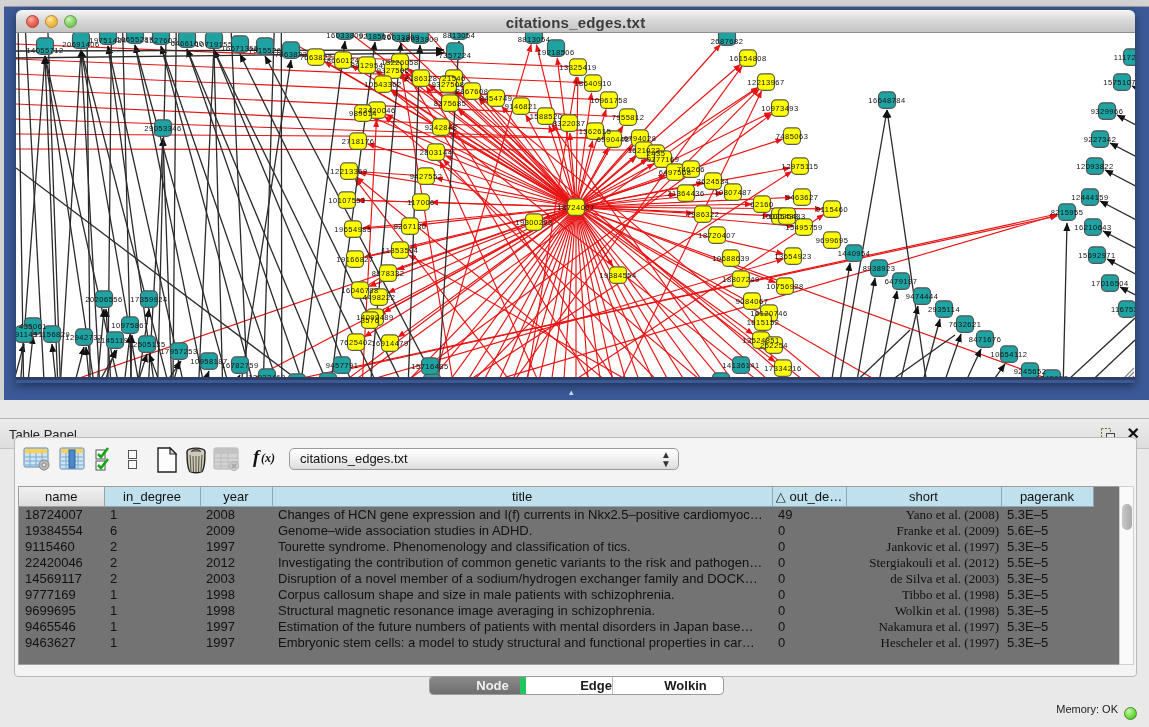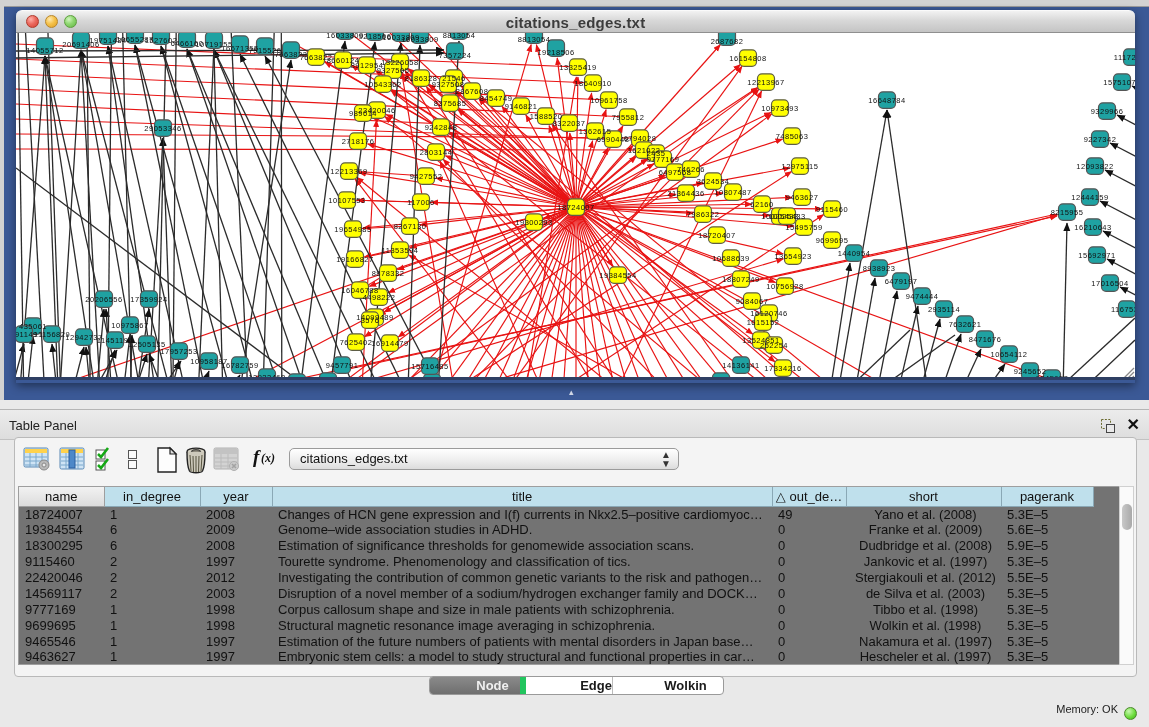--- a/index.html
+++ b/index.html
@@ -17,21 +17,21 @@
 #titlebar .title { position:absolute; left:0; right:0; top:3px; text-align:center;
   font-size:15px; font-weight:bold; color:#3c3c3c; letter-spacing:0.2px;}
 .tl { position:absolute; top:4px; width:13px; height:13px; border-radius:50%; }
 .tl.r { left:10px; background:radial-gradient(circle at 35% 30%, #ffb0a8, #ec6b60 45%, #d3402f); border:1px solid #b03a2c;}
 .tl.y { left:29px; background:radial-gradient(circle at 35% 30%, #ffe9b0, #f5c24b 45%, #dfa024); border:1px solid #b8862a;}
 .tl.g { left:48px; background:radial-gradient(circle at 35% 30%, #d2f5c0, #8ed770 45%, #62b544); border:1px solid #5d9e3e;}
 #gcontent { position:absolute; left:0; top:23px; width:1119px; height:347px;
   background:#fff; overflow:hidden; border-bottom:3px solid #2e3f63;}
 
 #tpanel { position:absolute; left:0; top:400px; width:1149px; height:327px; background:#e9e9e9; }
-#tphead { position:absolute; left:0; top:9px; width:100%; height:31px;
+#tphead { position:absolute; left:0; top:18px; width:100%; height:31px;
   background:linear-gradient(#ececec,#dddddd); border-top:1px solid #b5b5b5; border-bottom:1px solid #c2c2c2;}
 #tphead .lbl { position:absolute; left:9px; top:8px; font-size:13px; color:#222; }
 #grip { position:absolute; left:569px; top:387px; color:#cfd6e4; font-size:9px; }
 #tpclose { position:absolute; right:9px; top:8px; font-size:16px; font-weight:bold; color:#111; line-height:14px;}
 #tpfloat { position:absolute; right:34px; top:9px; }
 #inset { position:absolute; left:14px; top:37px; width:1123px; height:240px;
   background:#f4f4f4; border:1px solid #b9b9b9; border-radius:4px; }
 #toolbar { position:absolute; left:4px; top:8px; height:30px; width:1100px; }
 .tbi { position:absolute; top:0; }
 #combo { position:absolute; left:270px; top:2px; width:390px; height:22px;
@@ -45,21 +45,21 @@
   background:#bfe0ec; border-right:1px solid #8aa8b5; border-bottom:1px solid #8aa8b5; overflow:hidden; white-space:nowrap;}
 table.data th.c-name { background:linear-gradient(#f2f2f2,#dcdcdc); border-right:1px solid #9e9e9e; border-bottom:1px solid #9e9e9e;}
 table.data td { height:15.9px; padding:0 2px 0 6px; overflow:hidden; white-space:nowrap; }
 .c-name { width:85px; }
 .c-deg { width:96px; }
 .c-year { width:72px; }
 .c-title { width:500px; }
 .c-out { width:74px; }
 .c-short { width:155px; }
 .c-pr { width:92px; }
-td.c-short { text-align:center; padding-left:7px;}
+td.c-short { text-align:right; padding-left:7px;font-family:Liberation Serif, serif;}
 #vscroll { position:absolute; right:2px; top:48px; width:15px; height:179px; background:#fafafa; border:1px solid #d0d0d0;}
 #vthumb { position:absolute; left:1.5px; top:17px; width:10px; height:26px; background:linear-gradient(90deg,#c8c8c8,#a9a9a9); border-radius:5px;}
 
 #tabs { position:absolute; left:429px; top:276px; height:19px; width:295px;
   background:#fff; border:1px solid #9a9a9a; border-radius:4px; overflow:hidden; font-size:13px;}
 #tabs .seg { float:left; height:100%; line-height:18px; text-align:center; color:#1a1a1a; font-weight:bold;padding-left:35px;}
 #tabs .seg.sel { background:linear-gradient(#8a8a8a,#6f6f6f); color:#f0f0f0; }
 #tabs .s1 { width:90px; }
 #tabs .s2 { width:92px; border-left:6px solid #22c55e;text-align:right; }
 #tabs .s3 { width:111px; border-left:1px solid #bbb; }
@@ -713,29 +713,20 @@
 <tr>
                 <td class="c-name">19384554</td>
                 <td class="c-deg">6</td>
                 <td class="c-year">2009</td>
                 <td class="c-title">Genome–wide association studies in ADHD.</td>
                 <td class="c-out">0</td>
                 <td class="c-short">Franke et al. (2009)</td>
                 <td class="c-pr">5.6E–5</td>
               </tr>
 <tr>
-                <td class="c-name">18300295</td>
-                <td class="c-deg">6</td>
-                <td class="c-year">2008</td>
-                <td class="c-title">Estimation of significance thresholds for genomewide association scans.</td>
-                <td class="c-out">0</td>
-                <td class="c-short">Dudbridge et al. (2008)</td>
-                <td class="c-pr">5.9E–5</td>
-              </tr>
-<tr>
                 <td class="c-name">9115460</td>
                 <td class="c-deg">2</td>
                 <td class="c-year">1997</td>
                 <td class="c-title">Tourette syndrome. Phenomenology and classification of tics.</td>
                 <td class="c-out">0</td>
                 <td class="c-short">Jankovic et al. (1997)</td>
                 <td class="c-pr">5.3E–5</td>
               </tr>
 <tr>
                 <td class="c-name">22420046</td>

